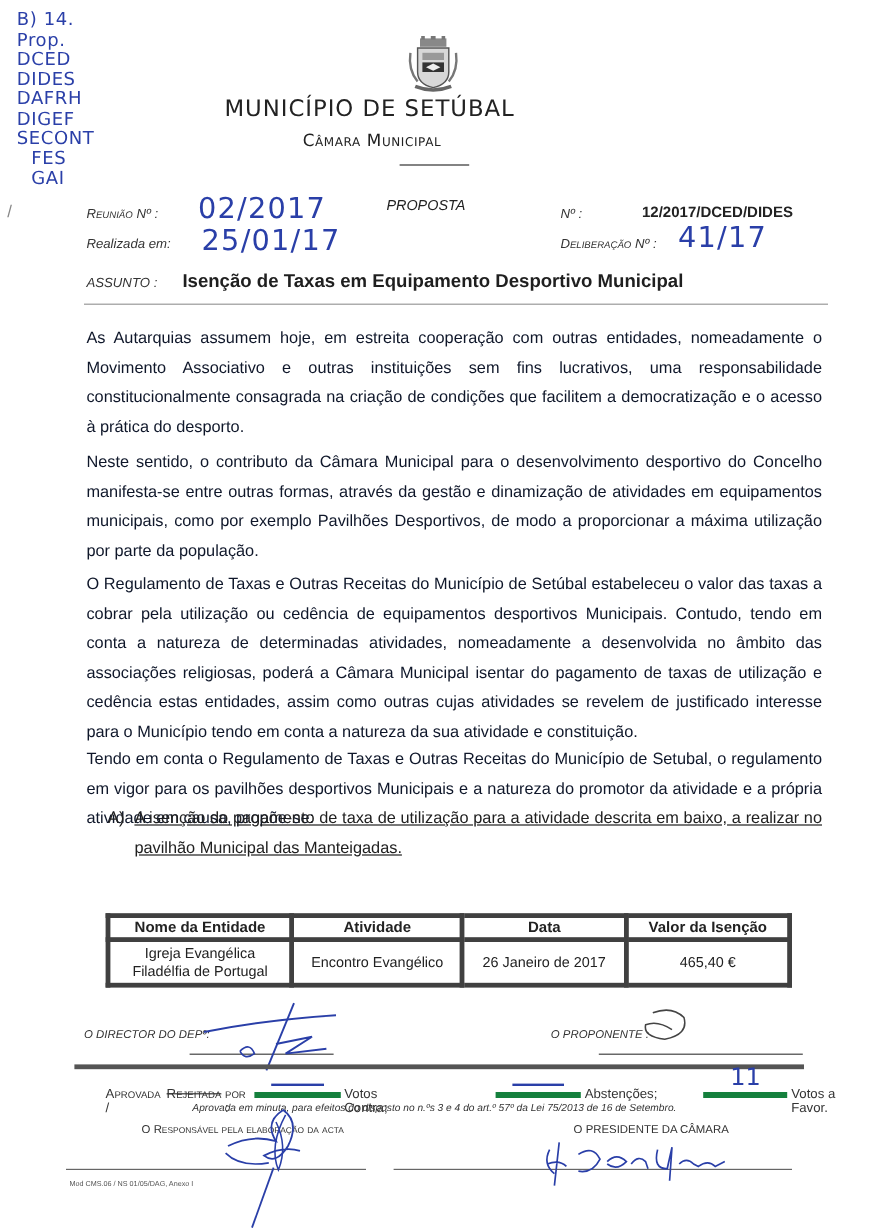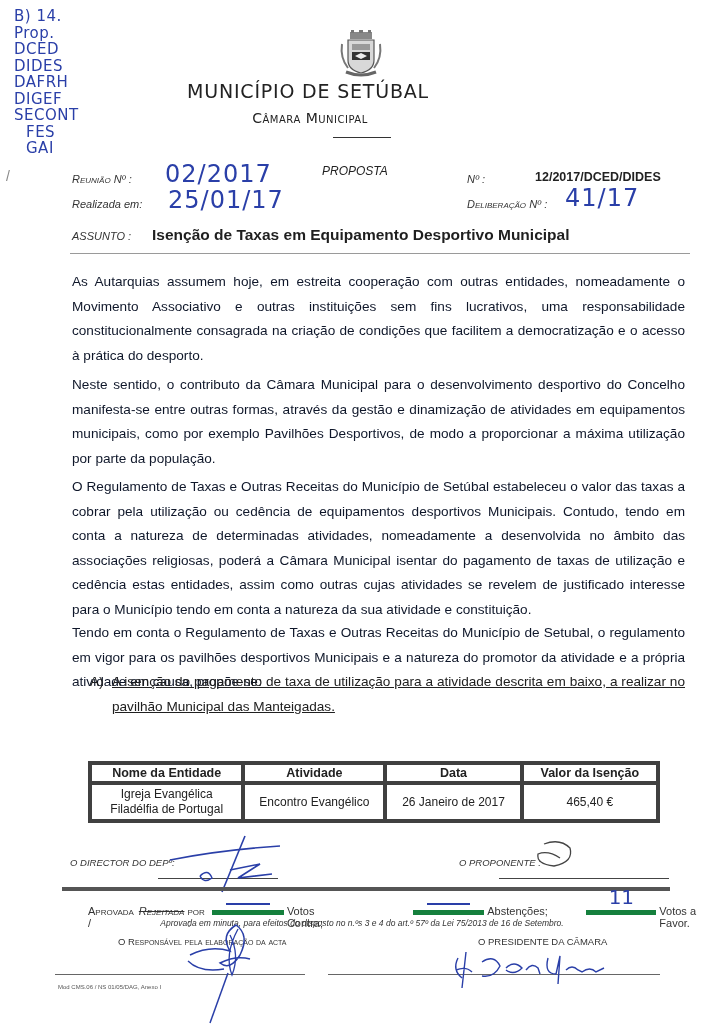--- a/index.html
+++ b/index.html
@@ -63,21 +63,21 @@
   .sig-lbl { font-style: italic; font-size: 9.5px; color: #333; }
   .director-lbl { left: 70px; top: 857px; }
   .director-line { left: 158px; top: 878px; width: 120px; height: 1px; background: #444; }
   .proponent-lbl { left: 437px; top: 857px; margin-left: 22px; }
   .proponent-line { left: 499px; top: 878px; width: 170px; height: 1px; background: #444; }
   .thick-rule { left: 62px; top: 887px; width: 608px; height: 4px; background: #555; }
 
   .vote-row { left: 88px; top: 897px; font-size: 11px; color: #333; display: flex; align-items: baseline; }
   .vote-row .blank { display: inline-block; border-bottom: 5px solid #15803d; position: relative;
                      text-align: center; }
-  .vote-row .strike { text-decoration: line-through; color: #333; font-style: italic; }
+  .vote-row .strike { text-decoration: line-through; color: #333; }
   .hand-dash { position: absolute; left: 20%; right: 20%; top: 6px; height: 2px; background: #2a3fa8; }
   .hand-num { font-size: 20px; position: absolute; left: 0; right: 0; top: -12px; }
 
   .approval-note { left: 0; width: 724px; top: 918px; text-align: center; font-style: italic;
                    font-size: 8.5px; color: #333; }
   .resp-lbl { left: 118px; top: 936px; font-size: 9.5px; color: #333; }
   .pres-lbl { left: 478px; top: 936px; font-size: 9.5px; color: #333; }
   .resp-line { left: 55px; top: 974px; width: 250px; height: 1px; background: #666; }
   .pres-line { left: 328px; top: 974px; width: 332px; height: 1px; background: #666; }
   .footer-ref { left: 58px; top: 984px; font-size: 6px; color: #555; }

